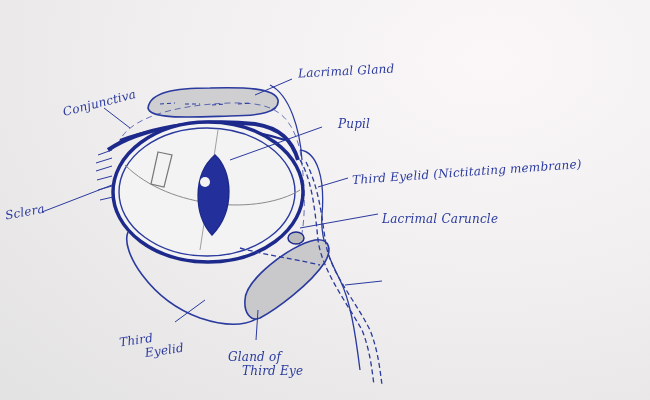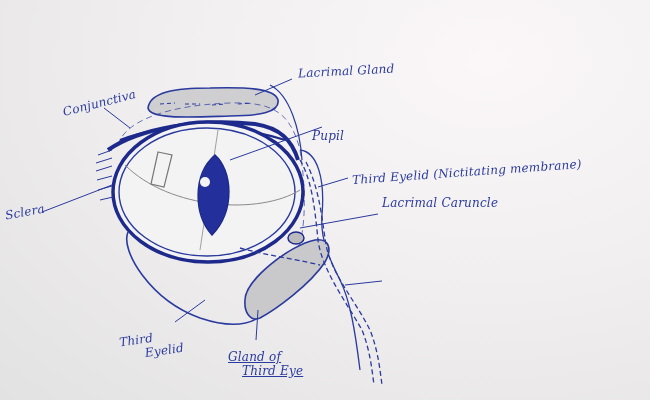--- a/index.html
+++ b/index.html
@@ -85,27 +85,27 @@
       <line x1="300" y1="228" x2="378" y2="214"></line>
       <line x1="345" y1="285" x2="382" y2="281"></line>
       <line x1="175" y1="322" x2="205" y2="300"></line>
       <line x1="258" y1="310" x2="256" y2="340"></line>
     </g>
   </svg>
 
   <div class="label" style="left:62px;top:96px;transform:rotate(-14deg);">Conjunctiva</div>
   <div class="label" style="left:5px;top:205px;transform:rotate(-10deg);">Sclera</div>
   <div class="label" style="left:298px;top:64px;transform:rotate(-3deg);">Lacrimal Gland</div>
-  <div class="label" style="left:312px;top:117px;margin-top:12px;">Pupil</div>
+  <div class="label" style="left:338px;top:117px;">Pupil</div>
   <div class="label" style="left:352px;top:165px;transform:rotate(-4deg);">Third Eyelid  (Nictitating membrane)</div>
-  <div class="label" style="left:382px;top:196px;">Lacrimal Caruncle</div>
+  <div class="label" style="left:382px;top:212px;">Lacrimal Caruncle</div>
 
   <div class="label" style="left:120px;top:331px;transform:rotate(-8deg);">
     <div>Third</div>
     <div style="padding-left:24px;">Eyelid</div>
   </div>
 
-  <div class="label" style="left:228px;top:350px;text-decoration:underline;">
+  <div class="label" style="left:228px;top:350px;">
     <div>Gland of</div>
     <div style="padding-left:14px;">Third Eye</div>
   </div>
 
 </div>
 
 </body></html>

